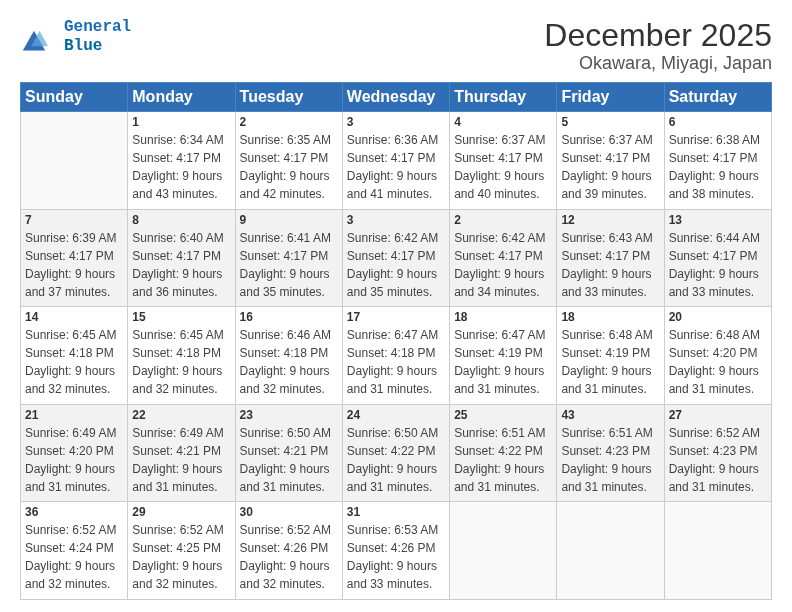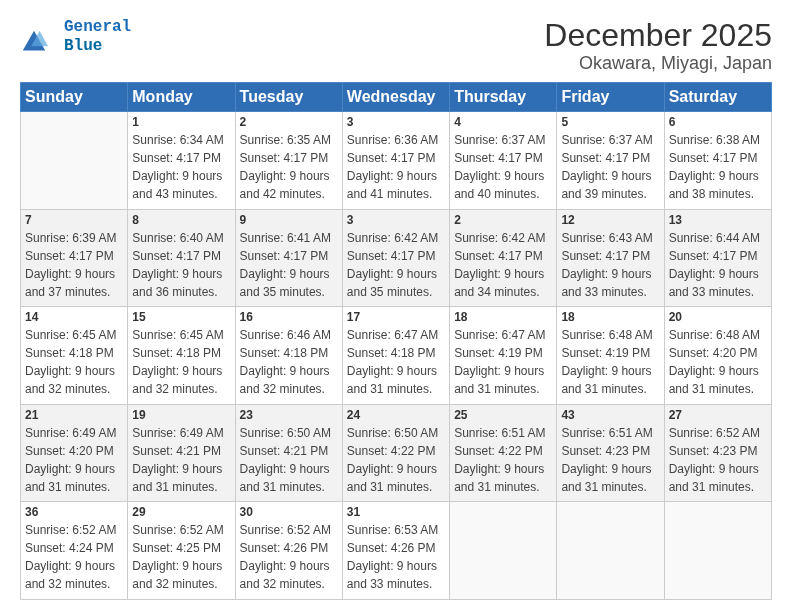--- a/index.html
+++ b/index.html
@@ -218,21 +218,21 @@
             <span class="day-num">20</span>
             <div class="day-info">Sunrise: 6:48 AM<br>Sunset: 4:20 PM<br>Daylight: 9 hours and 31 minutes.</div>
           </td>
         </tr>
         <tr class="row-shaded">
           <td>
             <span class="day-num">21</span>
             <div class="day-info">Sunrise: 6:49 AM<br>Sunset: 4:20 PM<br>Daylight: 9 hours and 31 minutes.</div>
           </td>
           <td>
-            <span class="day-num">19</span>
+            <span class="day-num">22</span>
             <div class="day-info">Sunrise: 6:49 AM<br>Sunset: 4:21 PM<br>Daylight: 9 hours and 31 minutes.</div>
           </td>
           <td>
             <span class="day-num">23</span>
             <div class="day-info">Sunrise: 6:50 AM<br>Sunset: 4:21 PM<br>Daylight: 9 hours and 31 minutes.</div>
           </td>
           <td>
             <span class="day-num">24</span>
             <div class="day-info">Sunrise: 6:50 AM<br>Sunset: 4:22 PM<br>Daylight: 9 hours and 31 minutes.</div>
           </td>

